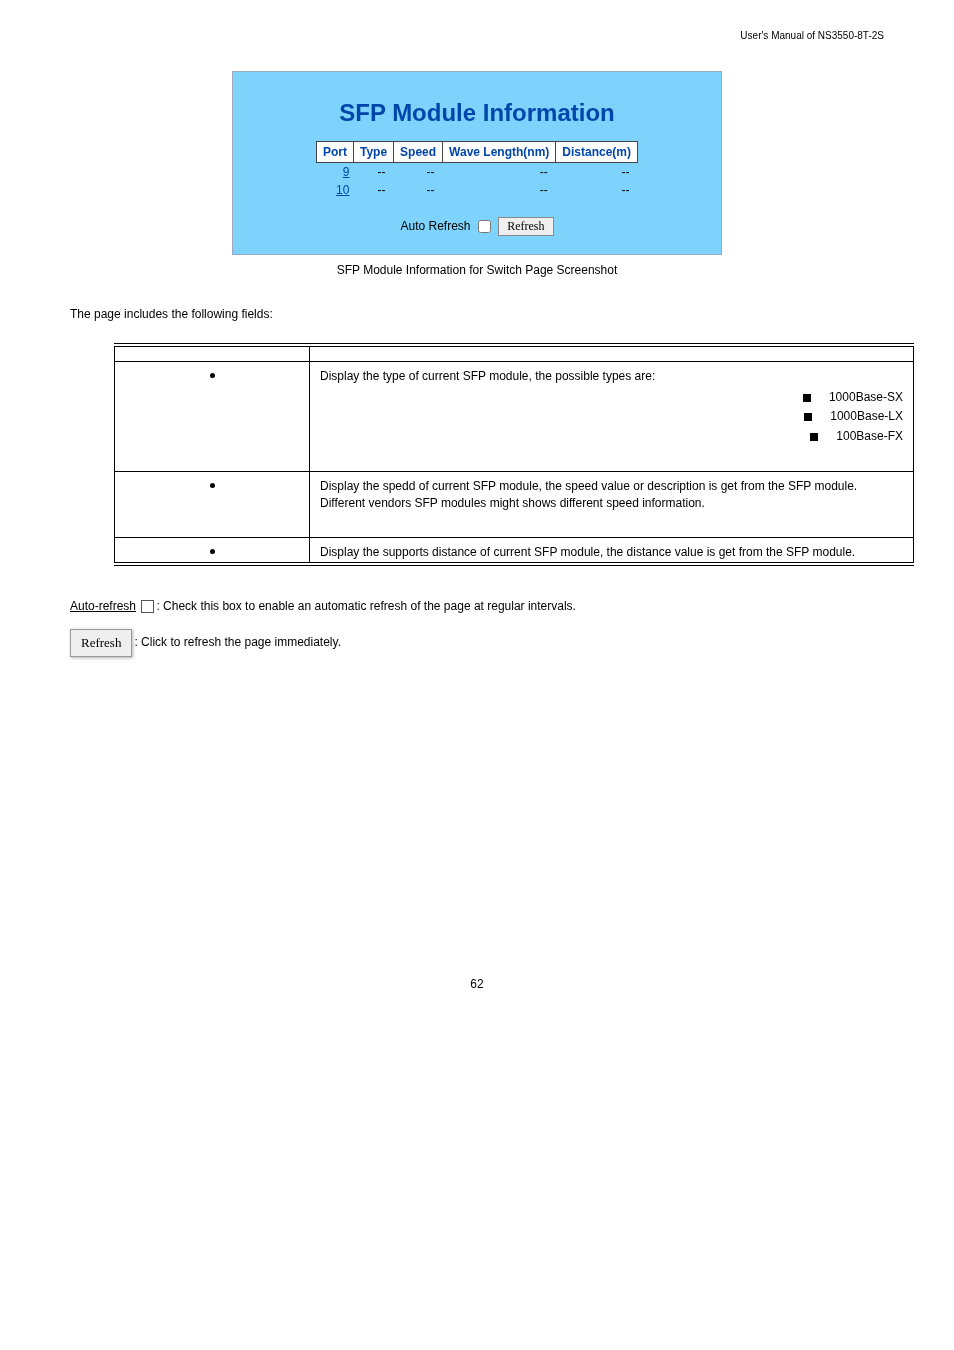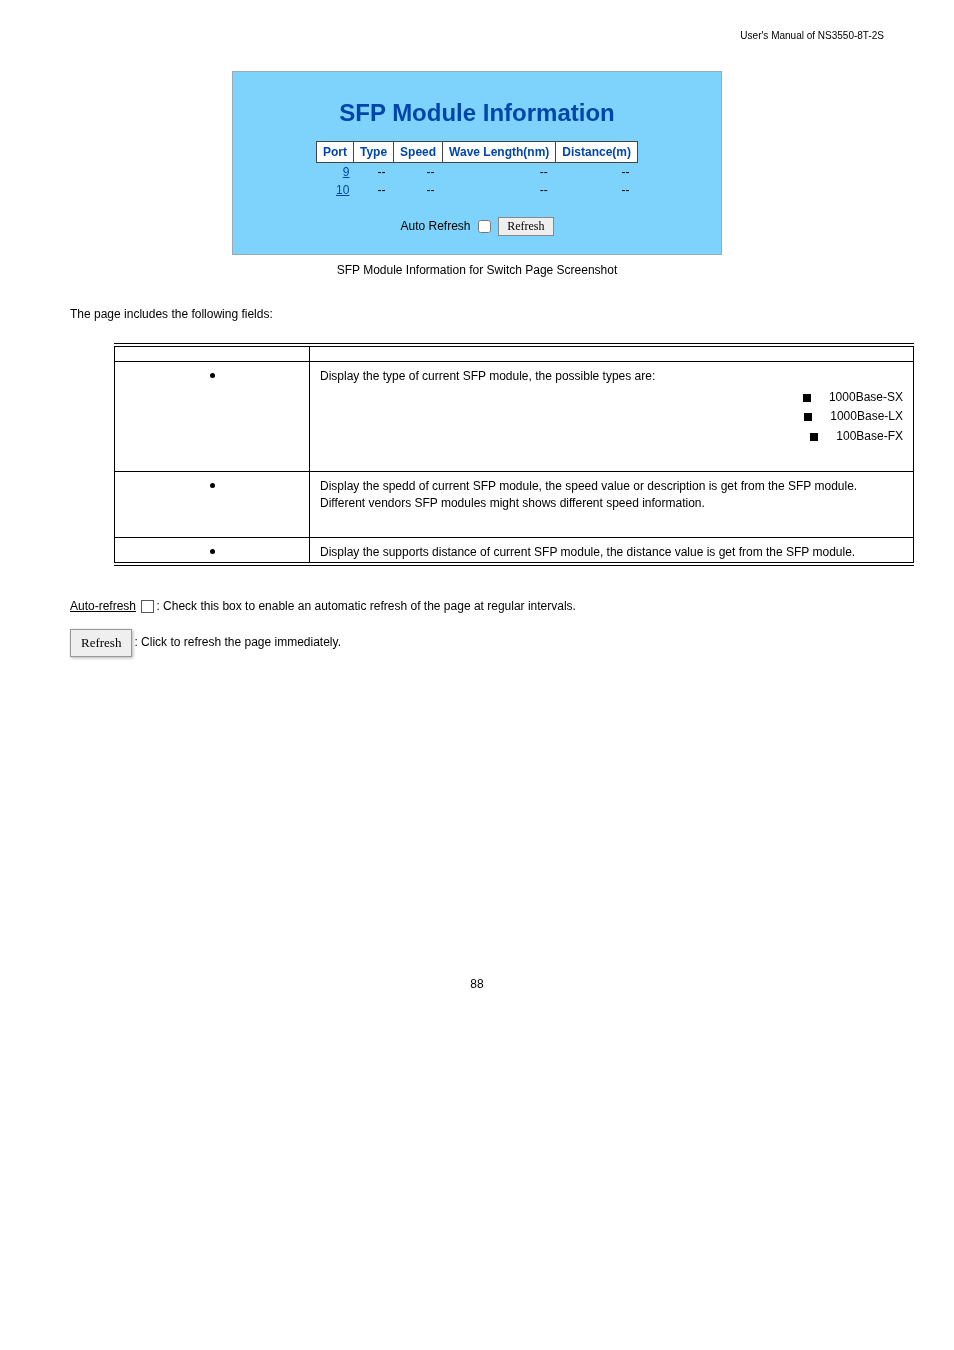--- a/index.html
+++ b/index.html
@@ -253,13 +253,13 @@
 <div class="footer-notes">
   <div class="line1">
     <span class="underline">Auto-refresh</span>
     <span class="checkbox-glyph"></span><span>: Check this box to enable an automatic refresh of the page at regular intervals.</span>
   </div>
   <div>
     <span class="refresh-btn-img">Refresh</span><span>: Click to refresh the page immediately.</span>
   </div>
 </div>
 
-<div class="page-num">88</div>
+<div class="page-num">62</div>
 
 </body></html>

